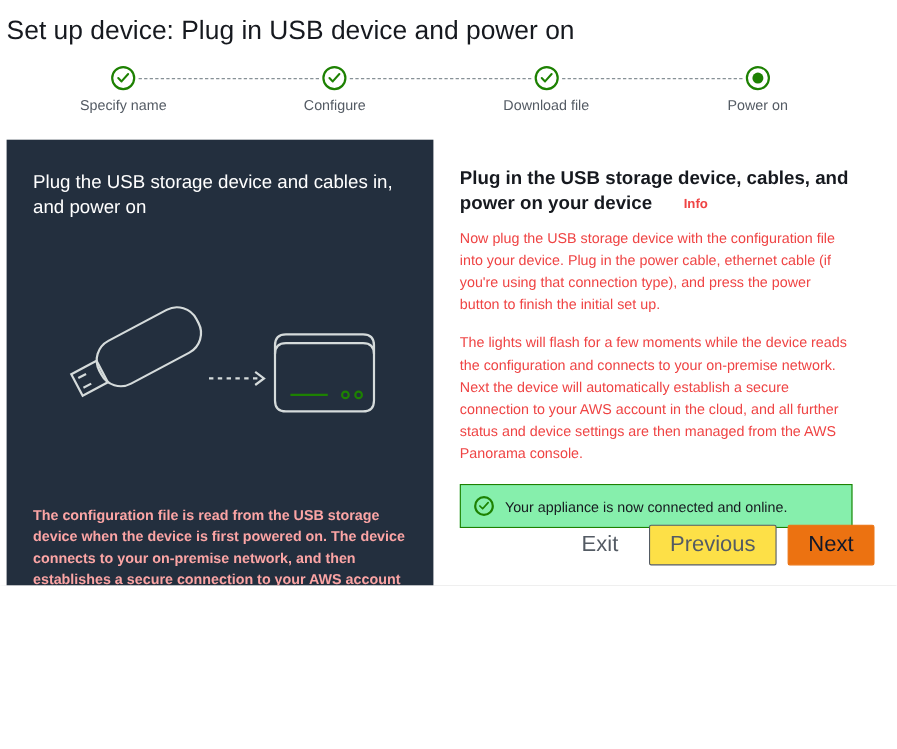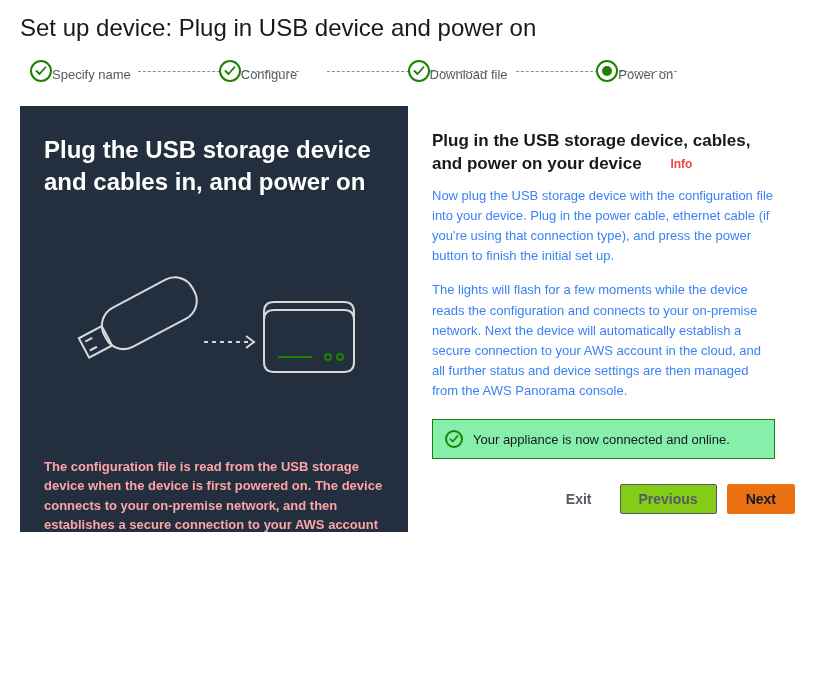--- a/index.html
+++ b/index.html
@@ -4,41 +4,41 @@
 <style>
   * { box-sizing: border-box; margin: 0; padding: 0; }
   body {
     font-family: "Amazon Ember", "Helvetica Neue", Arial, sans-serif;
     background: #fff;
     color: #16191f;
   }
   .page {
     width: 815px;
     height: 532px;
-    padding: 14px 20px 18px 20px;
+    padding: 14px 20px 18px 6px;
     position: relative;
     box-shadow: 4px 4px 8px rgba(0,0,0,0.3);
   }
   .page-title {
     font-size: 24px;
     font-weight: 400;
     color: #16191f;
     margin-bottom: 18px;
   }
   
   .stepper {
     display: flex;
     align-items: flex-start;
     justify-content: space-between;
     position: relative;
     margin: 0 10px 24px 10px;
   }
   .step {
     display: flex;
-    flex-direction: row;
+    flex-direction: column;
     align-items: center;
     flex: 1;
     position: relative;
   }
   .step-connector {
     position: absolute;
     top: 11px;
     left: calc(50% + 14px);
     right: calc(-50% + 14px);
     border-top: 1px dashed #879196;
@@ -83,22 +83,22 @@
   }
   .left-panel {
     width: 388px;
     background: #232f3e;
     color: #fff;
     padding: 28px 24px;
     display: flex;
     flex-direction: column;
   }
   .left-title {
-    font-size: 24px;
-    font-weight: 700;
+    font-size: 17px;
+    font-weight: 400;
     line-height: 1.35;
     margin-bottom: 18px;
   }
   .illustration {
     flex: 0 0 auto;
     display: flex;
     justify-content: center;
     align-items: center;
     margin: 40px 0 50px 0;
     height: 150px;
@@ -122,21 +122,21 @@
   .info-link {
     font-size: 12px;
     font-weight: 700;
     color: #ef4444;
     margin-left: 24px;
     cursor: pointer;
     vertical-align: middle;
   }
   .right-body p {
     font-size: 13px;
-    color: #3b82f6;
+    color: #ef4444;
     line-height: 1.55;
     margin-bottom: 14px;
   }
   .alert {
     border: 1px solid #1d8102;
     background: #86efac;
     padding: 10px 12px;
     display: flex;
     align-items: center;
     gap: 10px;
@@ -155,38 +155,38 @@
   
   .footer {
     position: absolute;
     bottom: 18px;
     right: 20px;
     display: flex;
     gap: 10px;
     align-items: center;
   }
   .btn {
-    font-size: 14px;
-    font-weight: 700;
+    font-size: 20px;
+    font-weight: 400;
     padding: 6px 18px;
     border-radius: 2px;
     cursor: pointer;
     border: 1px solid transparent;
     background: none;
     font-family: inherit;
     margin-top: 38px;
   }
   .btn-link {
     color: #545b64;
     border: none;
   }
   .btn-secondary {
     border: 1px solid #545b64;
     color: #545b64;
-    background: #84cc16;
+    background: #fde047;
   }
   .btn-primary {
     background: #ec7211;
     border: 1px solid #ec7211;
     color: #0f172a;
   }
 </style>
 </head>
 <body>
 

